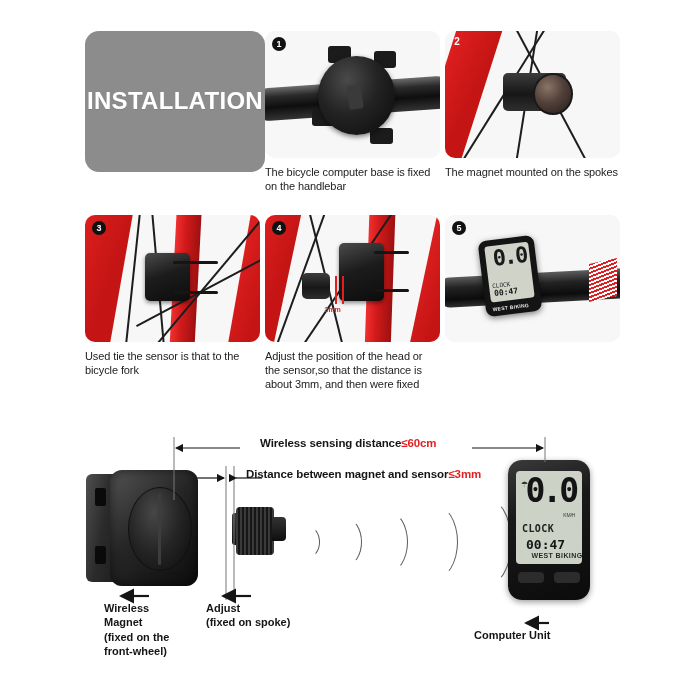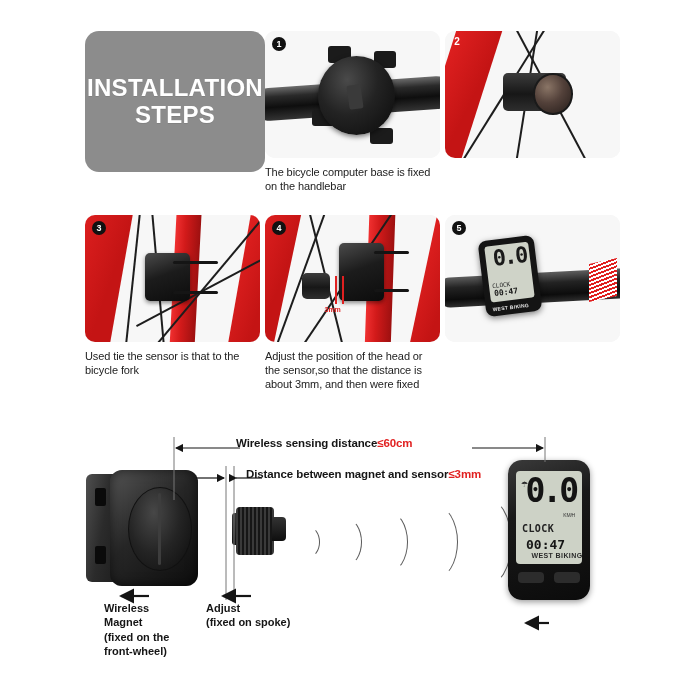--- a/index.html
+++ b/index.html
@@ -444,21 +444,20 @@
 
   
   .overlay { position: absolute; left: 0; top: 0; width: 700px; height: 700px; pointer-events: none; }
 </style>
 </head>
 <body>
 
 <div class="title-block">
   <div class="title-text">
     <div>INSTALLATION</div>
-    <div class="l2">STEPS</div>
   </div>
 </div>
 
 <div class="step" style="left:265px; top:31px; width:175px;">
   <div class="photo" style="height:127px;">
     <div class="scene bg-white">
       <div class="bar-tube"></div>
       <div class="tab" style="left:36%; top:12%;"></div>
       <div class="tab" style="left:62%; top:16%;"></div>
       <div class="tab" style="left:27%; top:62%;"></div>
@@ -475,20 +474,21 @@
     <div class="scene bg-white">
       <div class="red-wedge" style="left:-6%; top:-10%; width:26%; height:125%; transform:skewX(-14deg) rotate(4deg);"></div>
       <div class="spoke" style="left:46%; transform:rotate(9deg);"></div>
       <div class="spoke" style="left:60%; transform:rotate(-28deg);"></div>
       <div class="spoke" style="left:33%; transform:rotate(32deg);"></div>
       <div class="magnet-body" style="left:33%; top:33%; width:36%; height:30%;"></div>
       <div class="magnet-face" style="left:50%; top:33%; width:21%; height:30%;"></div>
     </div>
     <div class="badge on-red">2</div>
   </div>
+  <div class="caption">The magnet mounted on the spokes</div>
 </div>
 
 <div class="step" style="left:85px; top:215px; width:175px;">
   <div class="photo" style="height:127px;">
     <div class="scene bg-white">
       <div class="red-wedge" style="left:-10%; top:-10%; width:30%; height:125%; transform:skewX(-10deg);"></div>
       <div class="fork-leg" style="left:50%; top:-8%; width:14%; height:120%; transform:rotate(3deg);"></div>
       <div class="red-wedge" style="left:88%; top:-10%; width:20%; height:125%; transform:skewX(-10deg);"></div>
       <div class="spoke" style="left:27%; transform:rotate(6deg);"></div>
       <div class="spoke" style="left:41%; transform:rotate(-5deg);"></div>
@@ -572,38 +572,39 @@
     <div class="cu-speed">0.0</div>
     <div class="cu-unit">KM/H</div>
     <div class="cu-clock">CLOCK</div>
     <div class="cu-time">00:47</div>
     <div class="cu-brand">WEST BIKING</div>
   </div>
   <div class="cu-btn" style="left:10px;"></div>
   <div class="cu-btn" style="left:46px;"></div>
 </div>
 
-<div class="dim-label" style="left:236px; top:437px;">
+<div class="dim-label" style="left:260px; top:437px;">
   <span>Wireless sensing distance</span><span class="red">≤60cm</span>
 </div>
 <div class="dim-label" style="left:246px; top:468px;">
   <span>Distance between magnet and sensor</span><span class="red">≤3mm</span>
 </div>
 
 <div class="part-label" style="left:104px; top:601px; width:90px;">
   <div>Wireless</div>
   <div>Magnet</div>
   <div>(fixed on the</div>
   <div>front-wheel)</div>
 </div>
 <div class="part-label" style="left:206px; top:601px; width:104px;">
   <div>Adjust</div>
   <div>(fixed on spoke)</div>
 </div>
 <div class="part-label" style="left:474px; top:628px; width:150px;">
+  <div>Computer Unit</div>
 </div>
 
 <svg class="overlay" viewBox="0 0 700 700">
   <defs>
     <marker id="ar-r" markerWidth="7" markerHeight="7" refX="6" refY="3.5" orient="auto">
       <path d="M0,0 L7,3.5 L0,7 Z" fill="#151515"></path>
     </marker>
     <marker id="ar-l" markerWidth="7" markerHeight="7" refX="1" refY="3.5" orient="auto">
       <path d="M7,0 L0,3.5 L7,7 Z" fill="#151515"></path>
     </marker>

